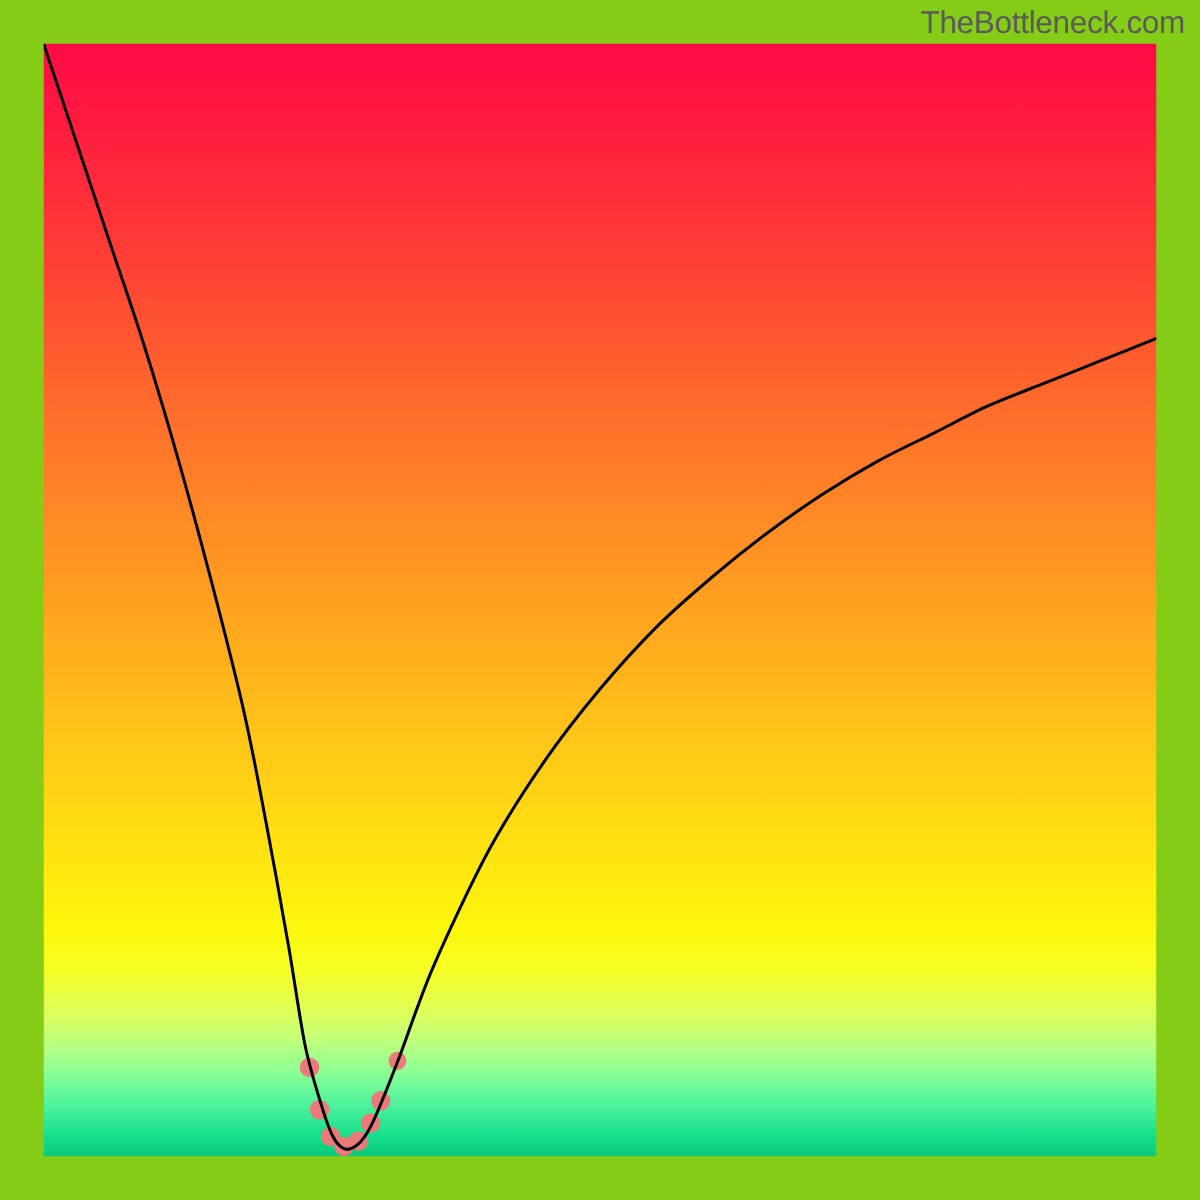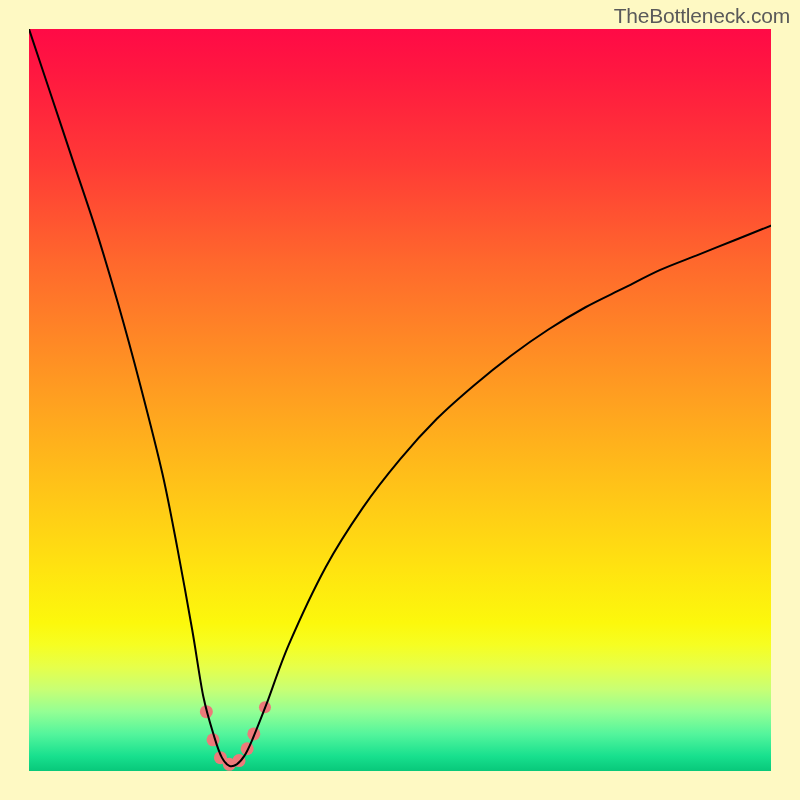--- a/index.html
+++ b/index.html
@@ -7,21 +7,21 @@
     width: 800px;
     height: 800px;
     background: #000;
     overflow: hidden;
     font-family: Arial, Helvetica, sans-serif;
   }
   .stage {
     position: relative;
     width: 800px;
     height: 800px;
-    background: #fef9c3;
+    background: #84cc16;
   }
   .plot-frame {
     position: absolute;
     left: 29px;
     top: 29px;
     width: 742px;
     height: 742px;
     overflow: hidden;
   }
   .gradient-bg {

